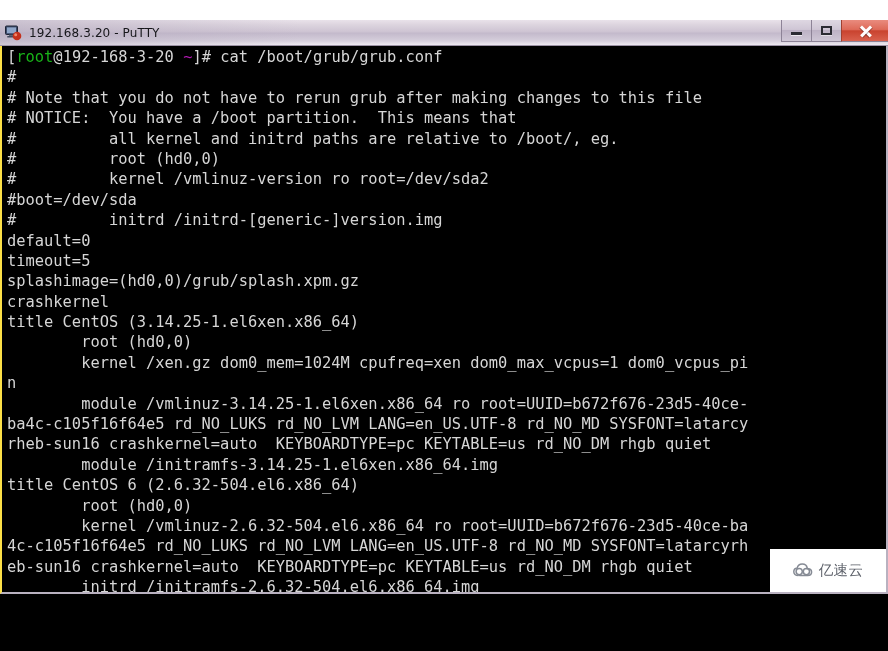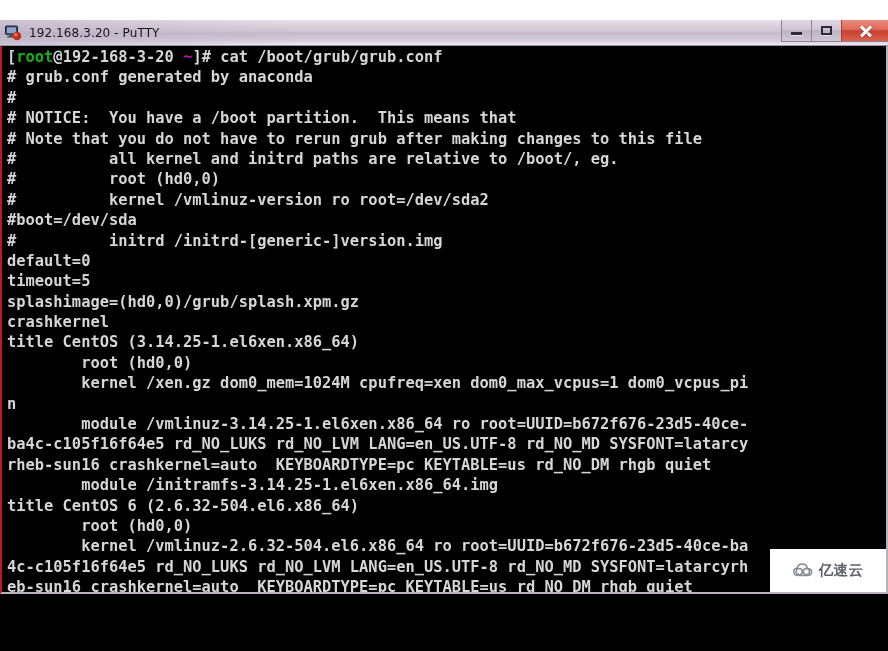--- a/index.html
+++ b/index.html
@@ -121,26 +121,25 @@
   .glyph-close::before { transform: rotate(45deg); }
   .glyph-close::after  { transform: rotate(-45deg); }
 
   
   #term-frame {
     position: absolute;
     top: 26px; left: 0;
     width: 888px;
     height: 548px;
     background: #000000;
-    border-left: 2px solid #b91c1c;
+    border-left: 2px solid #fde047;
     border-right: 2px solid #b9b1c0;
     border-bottom: 2px solid #b9b1c0;
     box-sizing: border-box;
     overflow: hidden;
-    font-weight: bold;
   }
   #screen {
     position: absolute;
     top: 0; left: 2px;
     width: 884px;
     height: 623px;
     background: #000000;
     overflow: hidden;
     padding-top: 1px;
     box-sizing: border-box;
@@ -226,24 +225,23 @@
       </div>
     </div>
   </div>
 
   <div id="term-frame">
     <div id="screen">
 
       <div class="line"><span class="seg-white">[</span><span class="seg-green">root</span><span class="seg-white">@</span><span class="seg-white">192-168-3-20</span><span class="seg-white"> </span><span class="seg-purple">~</span><span class="seg-white">]# </span><span class="seg-white">cat /boot/grub/grub.conf</span></div>
 
       <div id="output">
-          <div class="line"># grub.conf generated by anaconda</div>
           <div class="line">#</div>
+          <div class="line"># Note that you do not have to rerun grub after making changes to this file</div>
           <div class="line"># NOTICE:  You have a /boot partition.  This means that</div>
-          <div class="line"># Note that you do not have to rerun grub after making changes to this file</div>
           <div class="line">#          all kernel and initrd paths are relative to /boot/, eg.</div>
           <div class="line">#          root (hd0,0)</div>
           <div class="line">#          kernel /vmlinuz-version ro root=/dev/sda2</div>
           <div class="line">#boot=/dev/sda</div>
           <div class="line">#          initrd /initrd-[generic-]version.img</div>
           <div class="line">default=0</div>
           <div class="line">timeout=5</div>
           <div class="line">splashimage=(hd0,0)/grub/splash.xpm.gz</div>
           <div class="line">crashkernel</div>
           <div class="line">title CentOS (3.14.25-1.el6xen.x86_64)</div>

